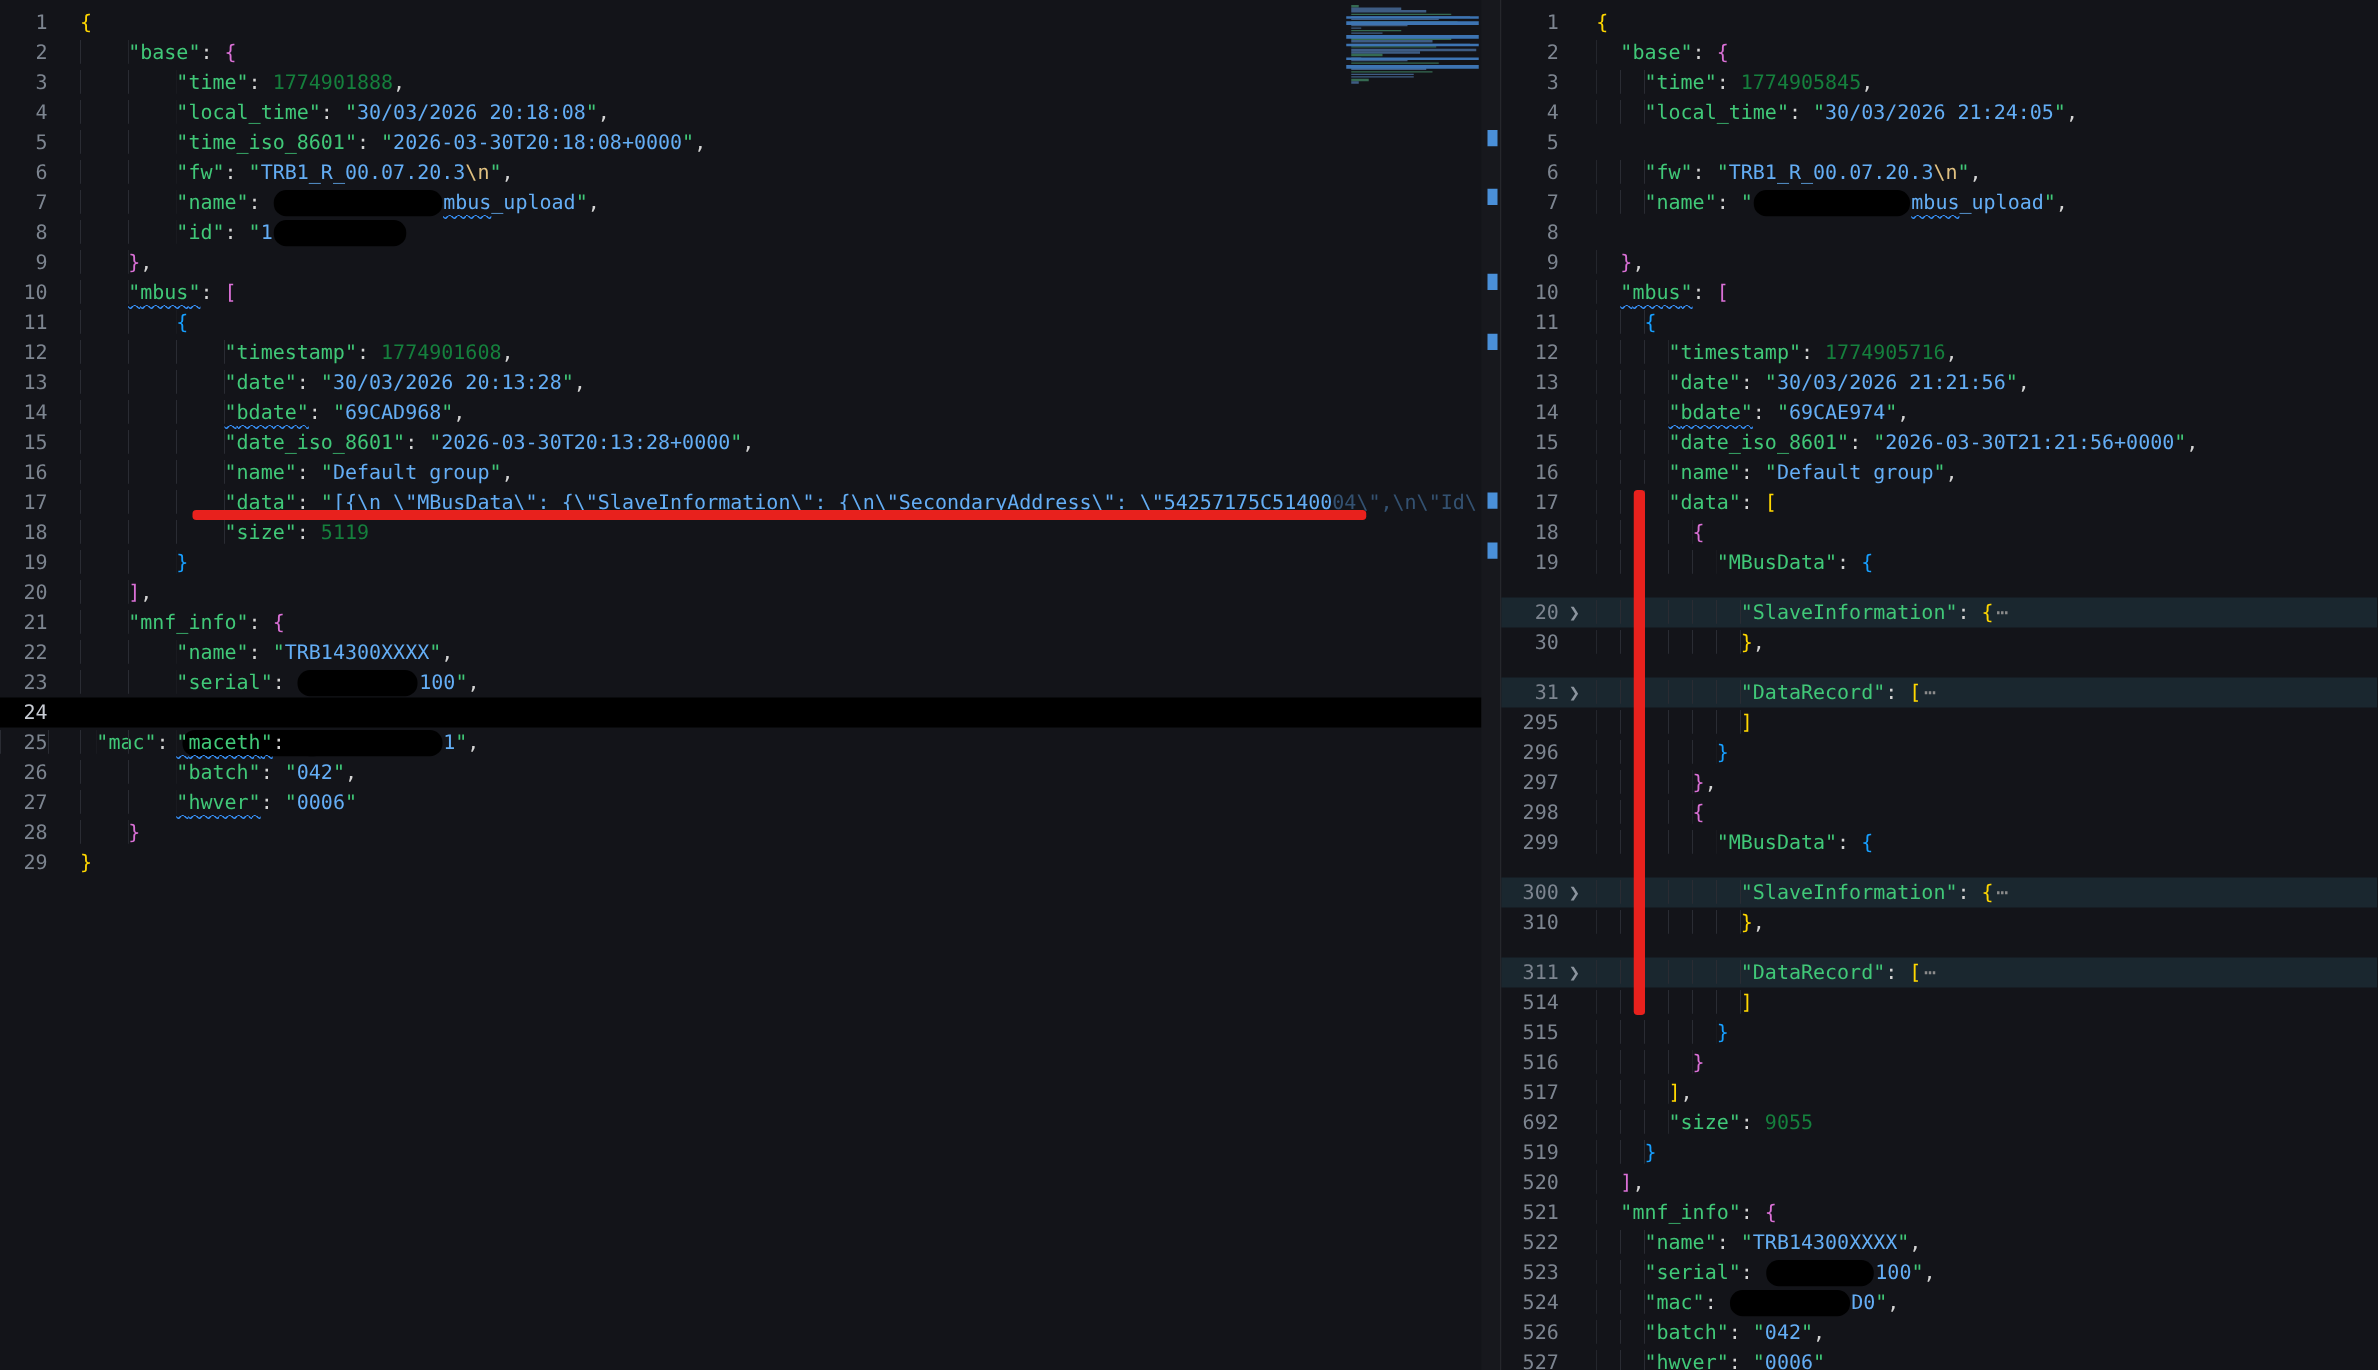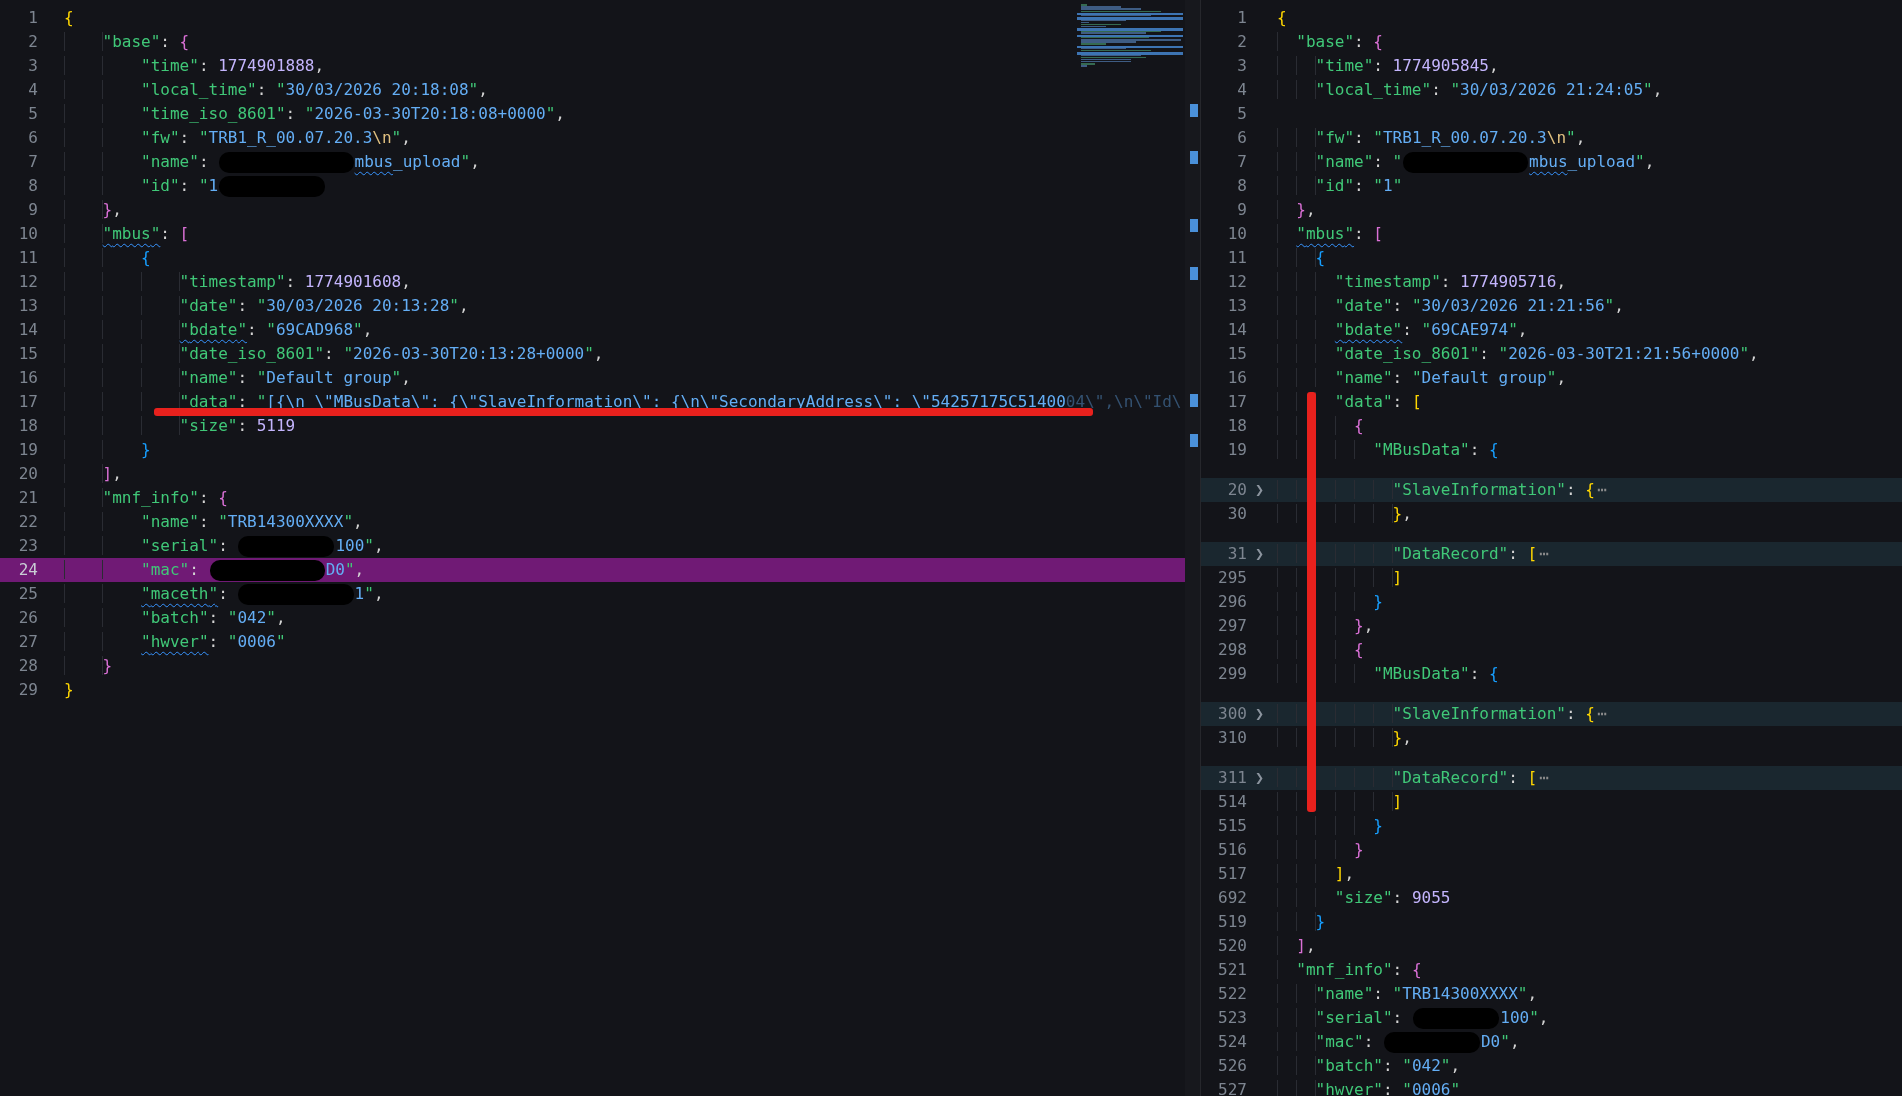--- a/index.html
+++ b/index.html
@@ -2,39 +2,39 @@
 <html><head>
 <meta charset="utf-8">
 <style>
   html,body{margin:0;padding:0;background:#131419;width:1902px;height:1096px;overflow:hidden;}
   body{font-family:"DejaVu Sans Mono","Liberation Mono",monospace;font-size:16px;line-height:24px;}
   .workbench{position:relative;width:1902px;height:1096px;background:#131419;}
   .editor{position:absolute;top:0;height:1096px;overflow:hidden;padding-top:6px;box-sizing:border-box;}
   #left-editor{left:0;width:1200px;}
   #right-editor{left:1200px;width:702px;border-left:1px solid #26272c;}
   .row{position:relative;height:24px;white-space:pre;display:flex;}
-  .row.cur{background:#701a75;}
+  .row.cur{background:#000000;flex-direction:column;}
   .row.cur .lnum{color:#c8ccd4;}
   .row.fold{background:rgba(66,140,165,0.16);margin-top:16px;}
   .gut{flex:0 0 auto;display:inline-block;color:#7d8590;user-select:none;}
   #left-editor .gut{width:64px;}
   #right-editor .gut{width:76px;}
   .lnum{display:inline-block;text-align:right;color:#7d8590;}
   #left-editor .lnum{width:38px;}
   #right-editor .lnum{width:46px;}
   .chev{display:inline-block;color:#8b949e;margin-left:8px;font-size:15px;}
   .code{flex:1 1 auto;}
   
   .k{color:#40c878;}
   .k::before,.k::after{content:'"';color:#40c878;}
   .str{color:#64aef5;}
   .str::before,.str::after{content:'"';color:#40c878;}
   .s{color:#64aef5;}
   .qm{color:#40c878;}
-  .num{color:#c4b5fd;}
+  .num{color:#15803d;}
   .p{color:#d4d4d4;}
   .b1{color:#ffd700;}
   .b2{color:#da70d6;}
   .b3{color:#179fff;}
   .esc{color:#e0c080;}
   .dim{color:#64aef5;opacity:.4;}
   .dots{color:#8b8b8b;padding-left:2px;}
   .sq{text-decoration-line:underline;text-decoration-style:wavy;text-decoration-color:#3794ff;text-decoration-thickness:1px;text-underline-offset:4px;}
   .ind{color:transparent;}
   #left-editor .ind{background-image:repeating-linear-gradient(to right,#2a2c33 0 1px,transparent 1px 38.4px);}
@@ -89,21 +89,21 @@
       <div class="red-underline" style="left: 154px; top: 408px; width: 939px; height: 8px; background: rgb(232, 33, 29);"></div>
     </div>
   <div class="editor" id="right-editor">
       <div class="row"><span class="gut"><span class="lnum">1</span></span><span class="code"><span class="b1">{</span></span></div>
       <div class="row"><span class="gut"><span class="lnum">2</span></span><span class="code"><span class="ind">  </span><span class="k">base</span><span class="p">: </span><span class="b2">{</span></span></div>
       <div class="row"><span class="gut"><span class="lnum">3</span></span><span class="code"><span class="ind">    </span><span class="k">time</span><span class="p">: </span><span class="num">1774905845</span><span class="p">,</span></span></div>
       <div class="row"><span class="gut"><span class="lnum">4</span></span><span class="code"><span class="ind">    </span><span class="k">local_time</span><span class="p">: </span><span class="str">30/03/2026 21:24:05</span><span class="p">,</span></span></div>
       <div class="row"><span class="gut"><span class="lnum">5</span></span></div>
       <div class="row"><span class="gut"><span class="lnum">6</span></span><span class="code"><span class="ind">    </span><span class="k">fw</span><span class="p">: </span><span class="qm">"</span><span class="s">TRB1_R_00.07.20.3</span><span class="esc">\n</span><span class="qm">"</span><span class="p">,</span></span></div>
       <div class="row"><span class="gut"><span class="lnum">7</span></span><span class="code"><span class="ind">    </span><span class="k">name</span><span class="p">: </span><span class="qm">"</span><span class="redact" style="width: 124.8px;"></span><span class="s sq">mbus</span><span class="s">_upload</span><span class="qm">"</span><span class="p">,</span></span></div>
-      <div class="row"><span class="gut"><span class="lnum">8</span></span><span class="code"><span class="ind">    </span><span class="k">id</span><span class="p">: </span><span class="str">1</span></span></div>
+      <div class="row"><span class="gut"><span class="lnum">8</span></span></div>
       <div class="row"><span class="gut"><span class="lnum">9</span></span><span class="code"><span class="ind">  </span><span class="b2">}</span><span class="p">,</span></span></div>
       <div class="row"><span class="gut"><span class="lnum">10</span></span><span class="code"><span class="ind">  </span><span class="k sq">mbus</span><span class="p">: </span><span class="b2">[</span></span></div>
       <div class="row"><span class="gut"><span class="lnum">11</span></span><span class="code"><span class="ind">    </span><span class="b3">{</span></span></div>
       <div class="row"><span class="gut"><span class="lnum">12</span></span><span class="code"><span class="ind">      </span><span class="k">timestamp</span><span class="p">: </span><span class="num">1774905716</span><span class="p">,</span></span></div>
       <div class="row"><span class="gut"><span class="lnum">13</span></span><span class="code"><span class="ind">      </span><span class="k">date</span><span class="p">: </span><span class="str">30/03/2026 21:21:56</span><span class="p">,</span></span></div>
       <div class="row"><span class="gut"><span class="lnum">14</span></span><span class="code"><span class="ind">      </span><span class="k sq">bdate</span><span class="p">: </span><span class="str">69CAE974</span><span class="p">,</span></span></div>
       <div class="row"><span class="gut"><span class="lnum">15</span></span><span class="code"><span class="ind">      </span><span class="k">date_iso_8601</span><span class="p">: </span><span class="str">2026-03-30T21:21:56+0000</span><span class="p">,</span></span></div>
       <div class="row"><span class="gut"><span class="lnum">16</span></span><span class="code"><span class="ind">      </span><span class="k">name</span><span class="p">: </span><span class="str">Default group</span><span class="p">,</span></span></div>
       <div class="row"><span class="gut"><span class="lnum">17</span></span><span class="code"><span class="ind">      </span><span class="k">data</span><span class="p">: </span><span class="b1">[</span></span></div>
       <div class="row"><span class="gut"><span class="lnum">18</span></span><span class="code"><span class="ind">        </span><span class="b2">{</span></span></div>

